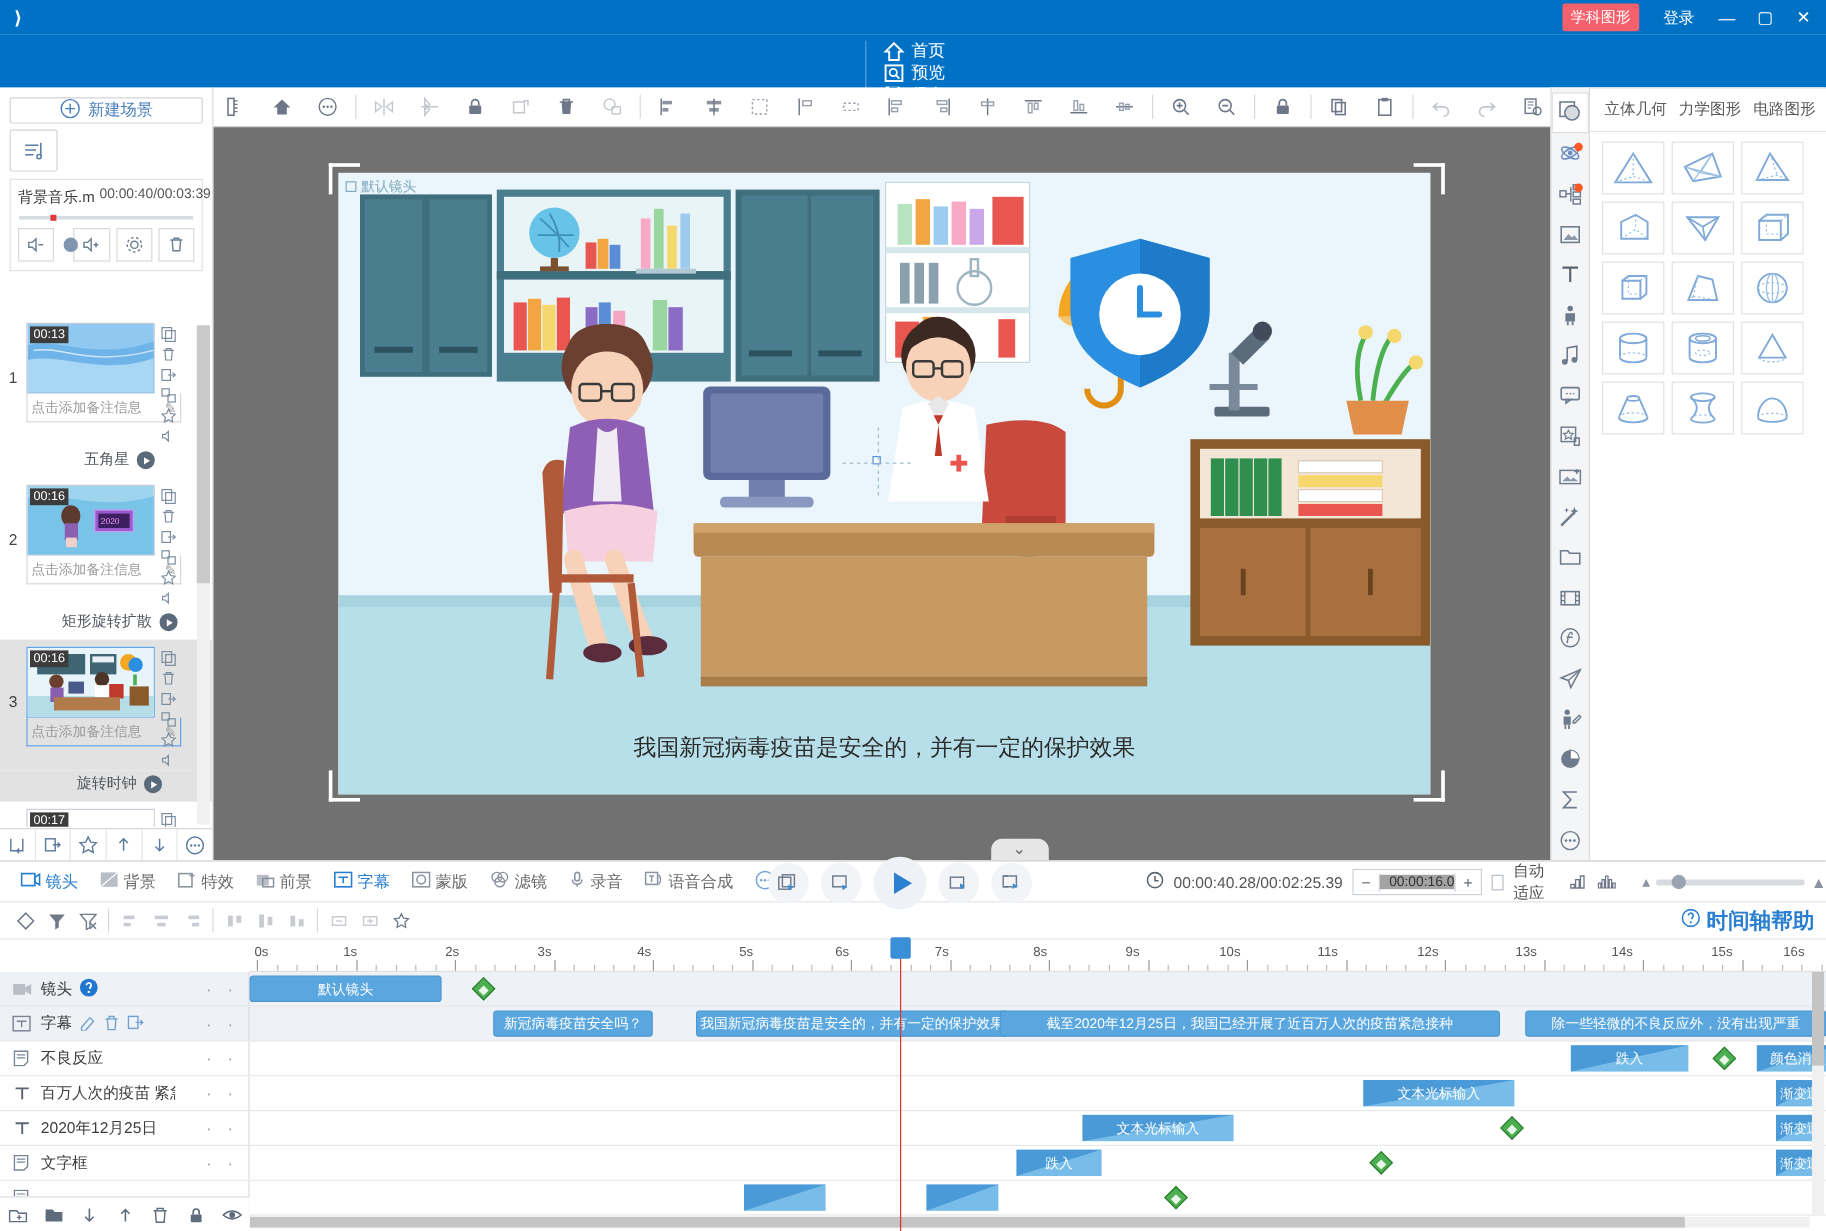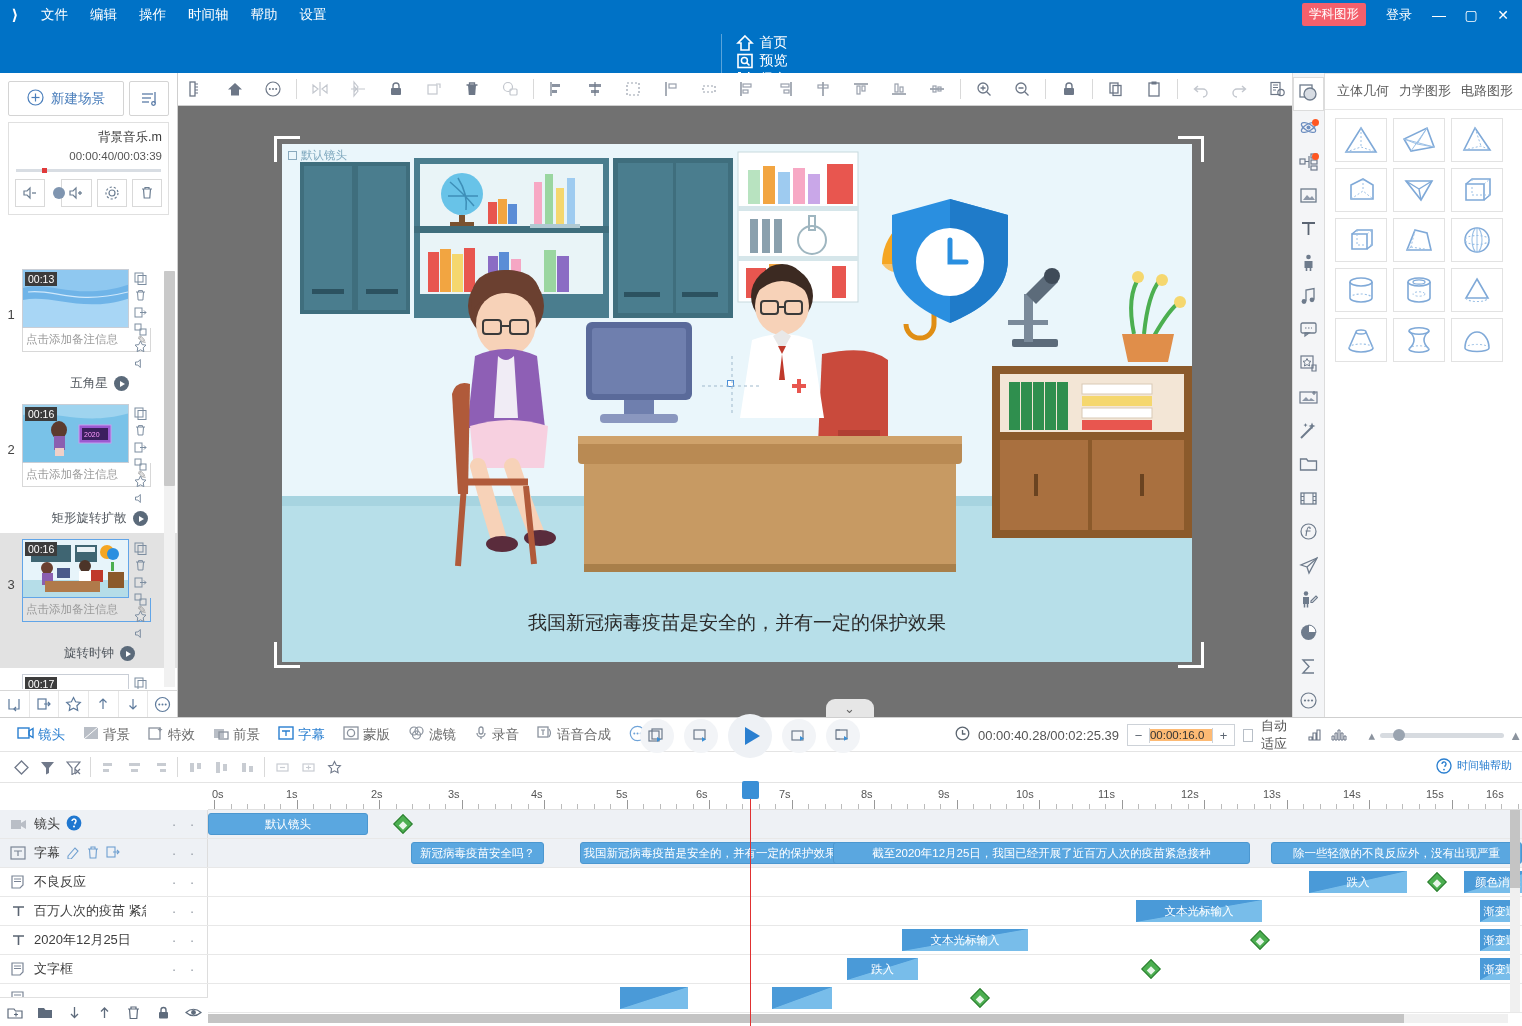--- a/index.html
+++ b/index.html
@@ -43,34 +43,34 @@
   }
   .bitem:first-child{ border-left:1px solid rgba(255,255,255,.35); }
   .bitem:last-child{ border-right:1px solid rgba(255,255,255,.35); }
   .bitem svg{ display:block; }
 
   
   .scenepanel{
     position:absolute; left:0; top:73px; width:178px; bottom:309px;
     background:#fff; border-right:1px solid #cfcfcf; overflow:hidden;
   }
-  .newscene-row{ display:flex; padding:8px 8px 0 8px; gap:5px; }
+  .newscene-row{ display:flex; padding:8px 8px 0 8px; gap:5px;flex-direction:column; }
   .newscene{
     flex:1; height:35px; border:1px solid #d4d4d4; border-radius:2px; display:flex;
     align-items:center; justify-content:center; gap:7px; color:#4a7ebb; font-size:13.5px;
     background:#fff;
   }
   .sortbtn{
     width:40px; height:35px; border:1px solid #d4d4d4; border-radius:2px;
     display:flex; align-items:center; justify-content:center; color:#5b7ca8;
   }
   .music{
     margin:6px 8px 0 8px; border:1px solid #e0e0e0; padding:6px 6px 7px 6px;
   }
-  .musictop{ display:flex; align-items:flex-end; gap:4px; font-size:12.5px; color:#4a4a4a; white-space:nowrap;flex-direction:column;}
+  .musictop{ display:flex; align-items:flex-start; gap:4px; font-size:12.5px; color:#4a4a4a; white-space:nowrap;}
   .musicname{ color:#3b3b3b; font-size:12.5px;}
   .musictime{ color:#555; font-size:11.5px; }
   .mprog{ position:relative; height:3px; background:#d8dde3; margin:7px 1px 7px 1px;}
   .mprog .mk{ position:absolute; left:18%; top:-1px; width:5px; height:5px; background:#e03a3a;}
   .mbtns{ display:flex; gap:5px; align-items:center; }
   .mbtn{ width:31px; height:28px; border:1px solid #d9d9d9; display:flex; align-items:center; justify-content:center; color:#6d7f93;}
   .volwrap{ flex:1; display:flex; align-items:center; padding:0 3px; }
   .voltrack{ position:relative; height:4px; background:#6f87a5; width:100%; border-radius:2px;}
   .volknob{ position:absolute; left:46%; top:-4px; width:12px; height:12px; border-radius:50%; background:#7f95b0;}
 
@@ -180,29 +180,29 @@
   .tltab{ display:flex; align-items:center; gap:4px; padding:0 9px; height:34px; font-size:13.5px; color:#6a6a6a;}
   .tltab.on{ color:#2a7fd0; }
   .transport{ position:absolute; left:640px; top:-4px; display:flex; align-items:center; gap:10px; height:44px;}
   .tbtn{ width:34px;height:34px;border-radius:50%;background:#f2f4f7;display:flex;align-items:center;justify-content:center;color:#6d7a8c;}
   .tbtn.big{ width:44px;height:44px;background:#eef1f5;}
   .tbtn.big .tri{ border-left:15px solid #2a7fd0; border-top:9px solid transparent;border-bottom:9px solid transparent; margin-left:4px;}
   .tinfo{ position:absolute; left:955px; top:0; height:34px; display:flex; align-items:center; gap:8px; font-size:13px; color:#555;}
   .spin{ display:flex; align-items:center; border:1px solid #cdd2d8; height:22px;}
   .spin .sbtn{ width:22px; text-align:center; color:#5d6773; border-right:1px solid #cdd2d8;}
   .spin .sbtn.r{ border-right:none; border-left:1px solid #cdd2d8;}
-  .spin .sval{ width:62px; text-align:left; font-size:11.5px; color:#333; background:#fdba74; overflow:hidden; white-space:nowrap;}
+  .spin .sval{ width:62px; text-align:right; font-size:11.5px; color:#333; background:#a3a3a3; overflow:hidden; white-space:nowrap;}
   .chk{ width:13px;height:13px;border:1px solid #b8bfc7; display:inline-block;}
   .zoomsl{ width:124px; height:5px; background:#d7dbe0; border-radius:3px; position:relative;}
   .zoomsl .zk{ position:absolute; left:10%; top:-4px; width:12px;height:12px;border-radius:50%;background:#9aa4b0;}
 
   .tltools{ height:31px; display:flex; align-items:center; padding-left:8px; border-bottom:1px solid #e4e4e4; position:relative;}
   .tt2{ width:26px;height:26px;display:flex;align-items:center;justify-content:center;color:#70798a;}
   .tt2.dis{ color:#c8ccd2;}
-  .tlhelp{ position:absolute; right:10px; display:flex; gap:5px; font-size:11px; color:#2a7fd0;}
+  .tlhelp{ position:absolute; right:10px; display:flex; align-items:center; gap:5px; font-size:18px; color:#2a7fd0;font-weight:bold;}
 
   .ruler{ position:absolute; left:208px; right:0; top:66px; height:26px; background:#fff; border-bottom:1px solid #e0e0e0;}
   .rtick{ position:absolute; top:4px; font-size:11px; color:#555;}
   .rmark{ position:absolute; bottom:0; width:1px; height:5px; background:#bbb;}
   .rmark.maj{ height:9px; background:#999;}
   .tracks{ position:absolute; left:0; right:0; top:92px; bottom:0; overflow:hidden;}
   .trow{ position:relative; height:29px; border-bottom:1px solid #e8e8e8; display:flex;}
   .trow.hl{ background:#eef1f5;}
   .thead{ width:208px; display:flex; align-items:center; gap:6px; padding-left:8px; border-right:1px solid #dddddd; height:100%;}
   .ticon{ width:20px; display:flex; align-items:center; justify-content:center; color:#7b8596;}
@@ -239,28 +239,20 @@
   }
   .sel-handle{ position:absolute; width:7px;height:7px;background:#fff;border:1px solid #4a90d9;}
 </style>
 </head>
 <body>
 
 <div class="app">
 
   <div class="titlebar">
     <div class="logo">⟩</div>
-    <div class="menu">
-      <div class="mi">文件</div>
-      <div class="mi">编辑</div>
-      <div class="mi">操作</div>
-      <div class="mi">时间轴</div>
-      <div class="mi">帮助</div>
-      <div class="mi">设置</div>
-    </div>
     <div class="twin">
       <div class="upgrade">学科图形</div>
       <div class="login">登录</div>
       <div class="wbtn">—</div>
       <div class="wbtn">▢</div>
       <div class="wbtn close">✕</div>
     </div>
   </div>
 
   <div class="bluebar">

